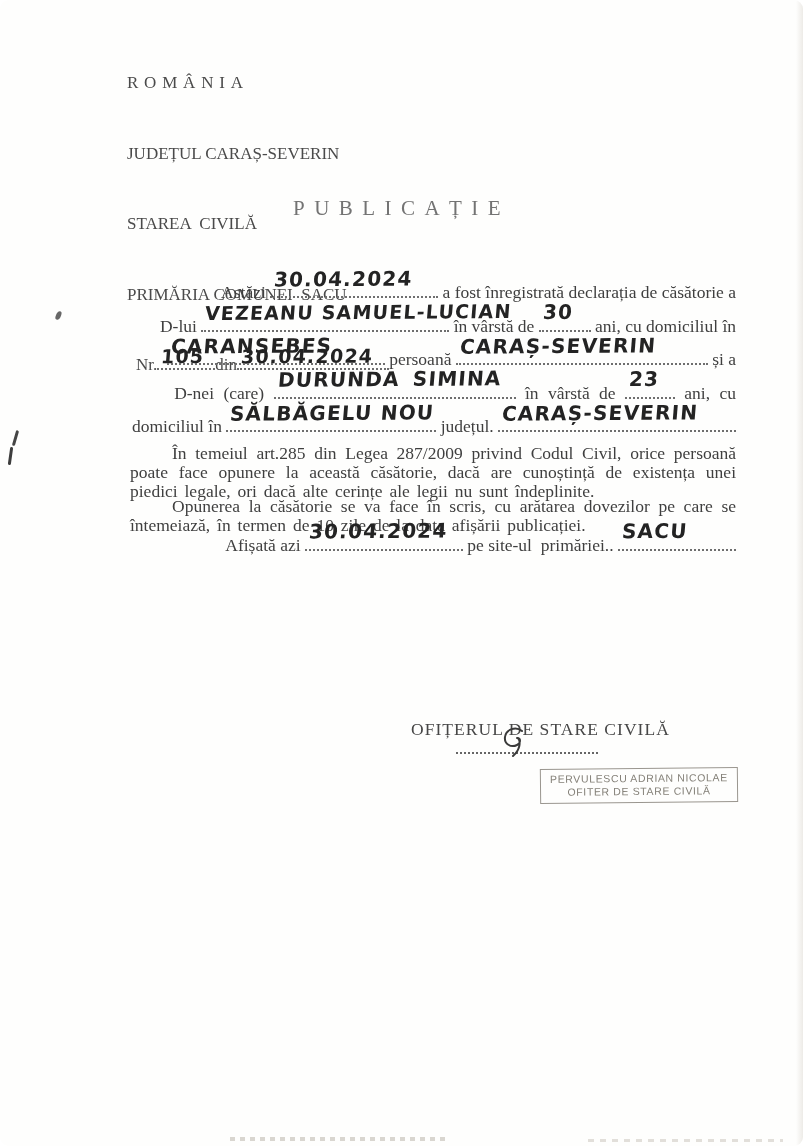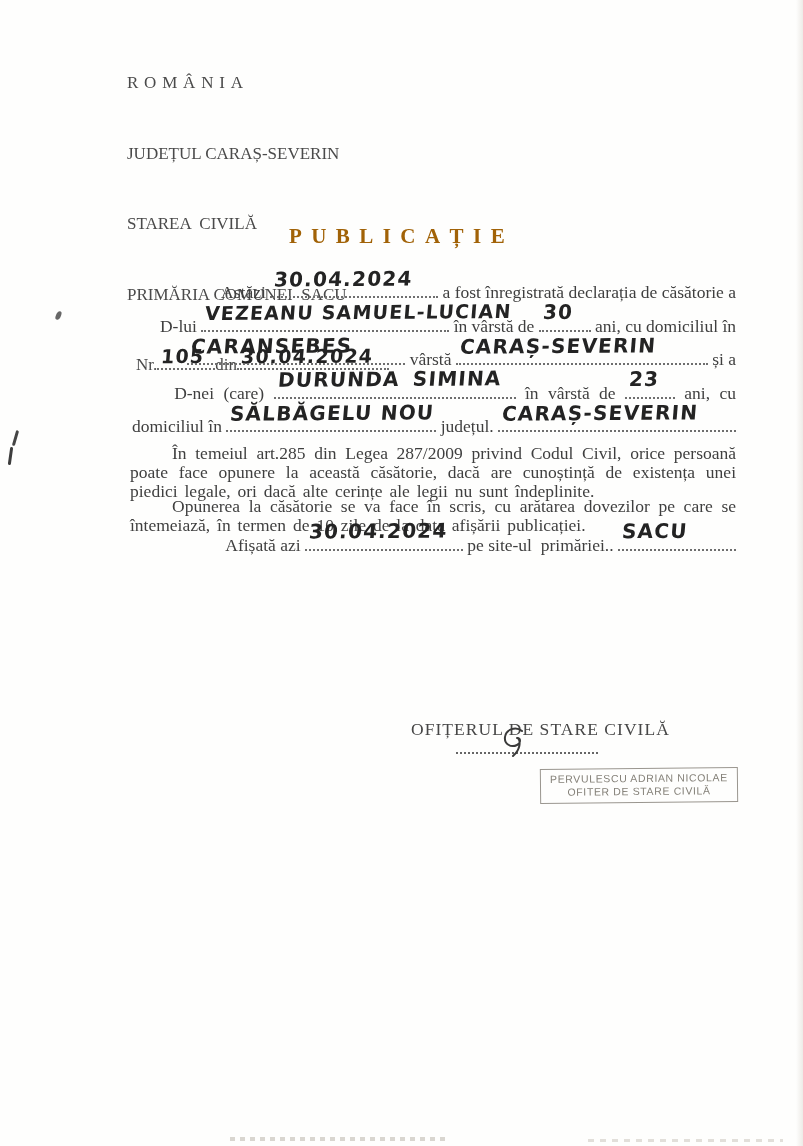--- a/index.html
+++ b/index.html
@@ -1,19 +1,19 @@
 <!DOCTYPE html>
 <html><head>
 <meta charset="utf-8">
 <style>
   html,body { margin:0; padding:0; background:#ffffff; }
   .page {
     position:relative; width:803px; height:1146px; margin:0 auto;
     background:#fefefd; overflow:hidden;
-    font-family:"Liberation Serif", serif; color:#3f3f3f;
+    font-family:"Liberation Serif", serif; color:#3f3f3f;border-radius:9px;
   }
   .edge-shade { position:absolute; right:0; top:0; width:7px; height:100%;
     background:linear-gradient(to left, #edebe7, rgba(255,255,255,0)); }
 
   
   .header { position:absolute; left:127px; top:24px; font-size:17px;
     line-height:23.5px; color:#4a4a4a; white-space:pre; }
   .hdr-country { letter-spacing:0.34em; }
   .nr-line { white-space:nowrap;margin-left:9px; }
 
@@ -21,21 +21,21 @@
   .fw { display:inline-block; position:relative; height:0.85em;
     border-bottom:2px dotted #6e6e6e; vertical-align:baseline; }
   .hw { font-family:"DejaVu Sans", sans-serif; font-weight:600; font-size:20px;
     color:#232323; letter-spacing:1.2px; white-space:nowrap;
     display:inline-block; transform:skewX(-5deg) rotate(-0.4deg); }
   .fw > .hw { position:absolute; left:4px; bottom:0; }
   .hw-sm { font-size:19px; }
 
   
   .title { position:absolute; left:0; right:0; top:196px; text-align:center;
-    font-size:21px; font-weight:bold; letter-spacing:0.45em; color:#a16207;margin-top:28px; }
+    font-size:21px; font-weight:normal; letter-spacing:0.45em; color:#737373; }
 
   
   .body { position:absolute; left:130px; top:276px; width:606px; font-size:17.5px; }
   .line { white-space:nowrap; height:33.5px; line-height:33.5px;text-align:right; }
   .indent { padding-left:42px; }
   .l4 { word-spacing:5px; }
   .para { margin:0; text-align:justify; line-height:19px; text-indent:42px;
     word-spacing:2.5px; }
   .para + .para { margin-top:-4px; }
   .pf { margin-top:-6px; }
@@ -91,21 +91,21 @@
     </div>
     <div class="line">
       <span>D-lui</span>
       <span class="fw" style="width:248px"><span class="hw hw-sm">VEZEANU SAMUEL-LUCIAN</span></span>
       <span>în vârstă de</span>
       <span class="fw" style="width:52px"><span class="hw">30</span></span>
       <span>ani, cu domiciliul în</span>
     </div>
     <div class="line">
       <span class="fw" style="width:218px"><span class="hw">CARANSEBES</span></span>
-      <span>vârstă</span>
+      <span>persoană</span>
       <span class="fw" style="width:252px"><span class="hw">CARAȘ-SEVERIN</span></span>
       <span>și a</span>
     </div>
     <div class="line l4">
       <span>D-nei (care)</span>
       <span class="fw" style="width:242px"><span class="hw">DURUNDA SIMINA</span></span>
       <span>în vârstă de</span>
       <span class="fw" style="width:50px"><span class="hw">23</span></span>
       <span>ani, cu</span>
     </div>

